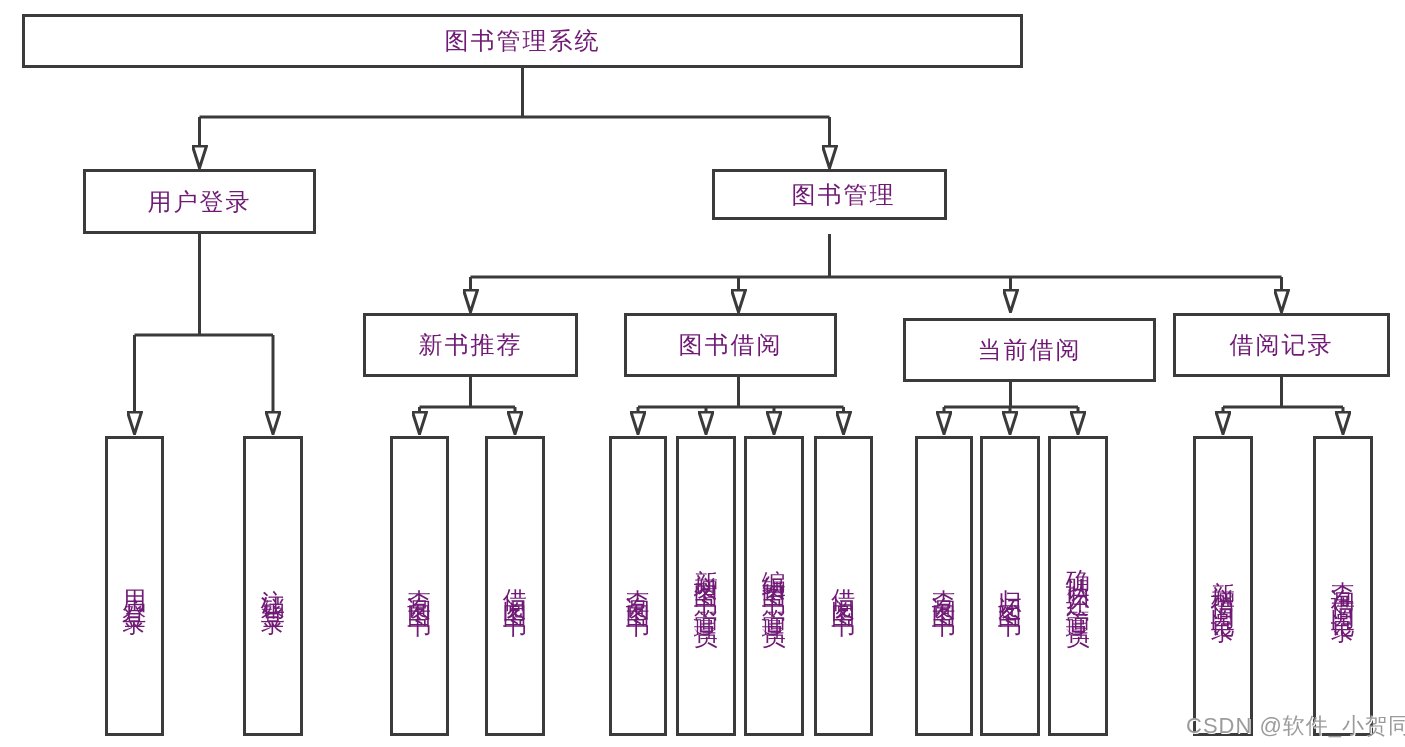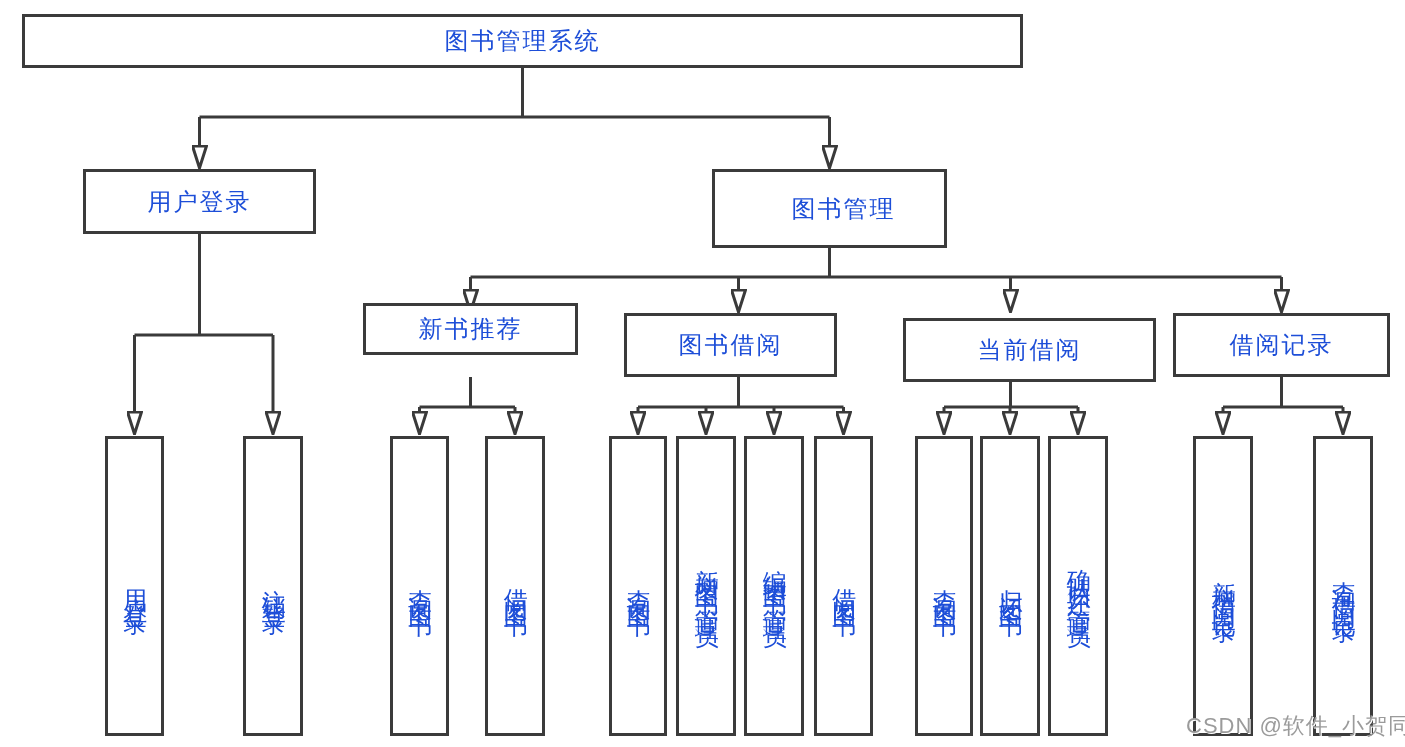--- a/index.html
+++ b/index.html
@@ -17,26 +17,25 @@
     width: 1405px;
     height: 747px;
   }
   #edges path { stroke: #3a3a3a; stroke-width: 3; fill: none; }
   #edges .arrowline { marker-end: url(#arrowhead); }
   .node {
     position: absolute;
     box-sizing: border-box;
     border: 3px solid #3b3b3b;
     background: #ffffff;
-    color: #1d4ed8;
+    color: #701a75;
     display: flex;
     align-items: center;
     justify-content: center;
     text-align: center;
-    font-family: Liberation Serif, serif;
   }
   .h-node { font-size: 24px; letter-spacing: 2px; }
   .v-node { font-size: 24px; }
   .v-node .vtext {
     writing-mode: vertical-lr;
     text-orientation: mixed;
     letter-spacing: 8px;
     line-height: 1.15;
     white-space: nowrap;
   }
@@ -93,23 +92,23 @@
     <path class="arrowline" d="M1078 407 V412"></path>
 
     <path d="M1281.5 377 V407 M1223 407 H1343"></path>
     <path class="arrowline" d="M1223 407 V412"></path>
     <path class="arrowline" d="M1343 407 V412"></path>
   </svg>
 
   <div class="node h-node" style="left:22px; top:14px; width:1001px; height:54px;">图书管理系统</div>
 
   <div class="node h-node" style="left:83px; top:169px; width:233px; height:65px;">用户登录</div>
-  <div class="node h-node" style="left:712px; top:169px; width:235px; height:79px;padding-left:28px;">图书管理</div>
+  <div class="node h-node" style="left:712px; top:169px; width:235px; height:51px;padding-left:28px;">图书管理</div>
 
-  <div class="node h-node" style="left:363px; top:303px; width:215px; height:52px;">新书推荐</div>
+  <div class="node h-node" style="left:363px; top:313px; width:215px; height:64px;">新书推荐</div>
   <div class="node h-node" style="left:624px; top:313px; width:213px; height:64px;">图书借阅</div>
   <div class="node h-node" style="left:903px; top:318px; width:253px; height:64px;">当前借阅</div>
   <div class="node h-node" style="left:1173px; top:313px; width:217px; height:64px;">借阅记录</div>
 
   <div class="node v-node" style="left:105px; top:436px; width:59px; height:300px;">
     <span class="vtext">用户登录</span>
   </div>
   <div class="node v-node" style="left:243px; top:436px; width:60px; height:300px;">
     <span class="vtext">注销登录</span>
   </div>

